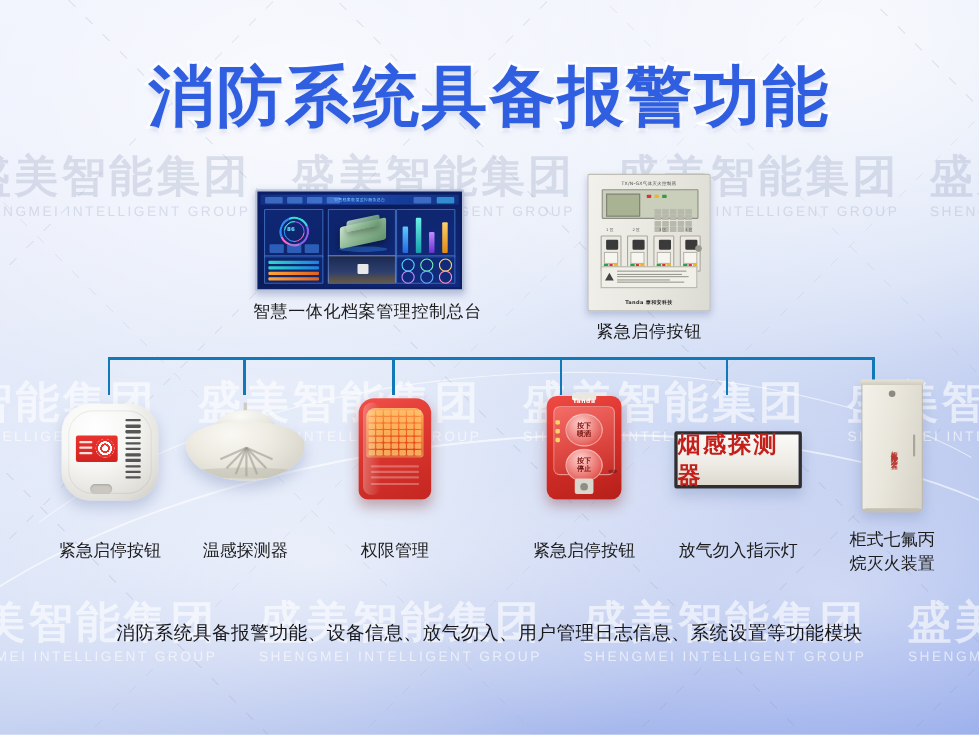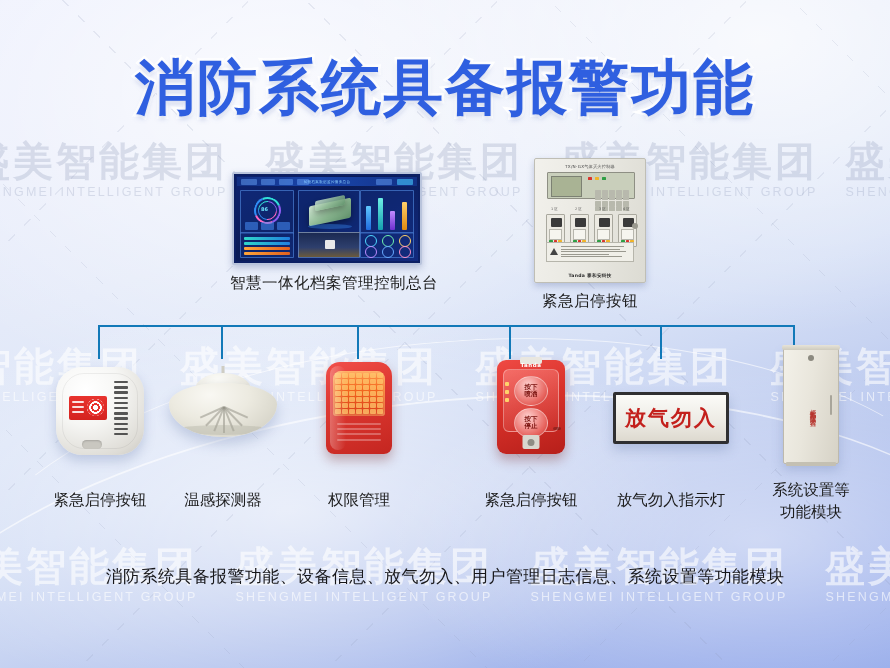--- a/index.html
+++ b/index.html
@@ -670,34 +670,34 @@
             <b></b>
           </div>
       </div>
     </div>
     <div class="cap" style="top:129px;">紧急启停按钮</div>
   </div>
 
   <div class="dev" style="left:616px; top:392px; width:110px; height:160px;">
     <div class="art">
       <div class="sign">
-        <span class="txt">放气勿入</span>
+        <span class="txt">烟感探测器</span>
       </div>
     </div>
     <div class="cap" style="top:97px;">放气勿入指示灯</div>
   </div>
 
   <div class="dev" style="left:765px; top:348px; width:92px; height:180px;">
     <div class="art">
       <div class="cab">
         <span class="top"></span>
         <span class="dot"></span>
         <div class="vtxt">柜式七氟丙烷气体灭火装置</div>
         <span class="handle"></span>
         <span class="base"></span>
       </div>
     </div>
-    <div class="cap two" style="top:131px;">系统设置等功能模块</div>
+    <div class="cap two" style="top:131px;">柜式七氟丙烷灭火装置</div>
   </div>
 
   <div id="bottom-text">消防系统具备报警功能、设备信息、放气勿入、用户管理日志信息、系统设置等功能模块</div>
 
 </div>
 
 </body></html>

